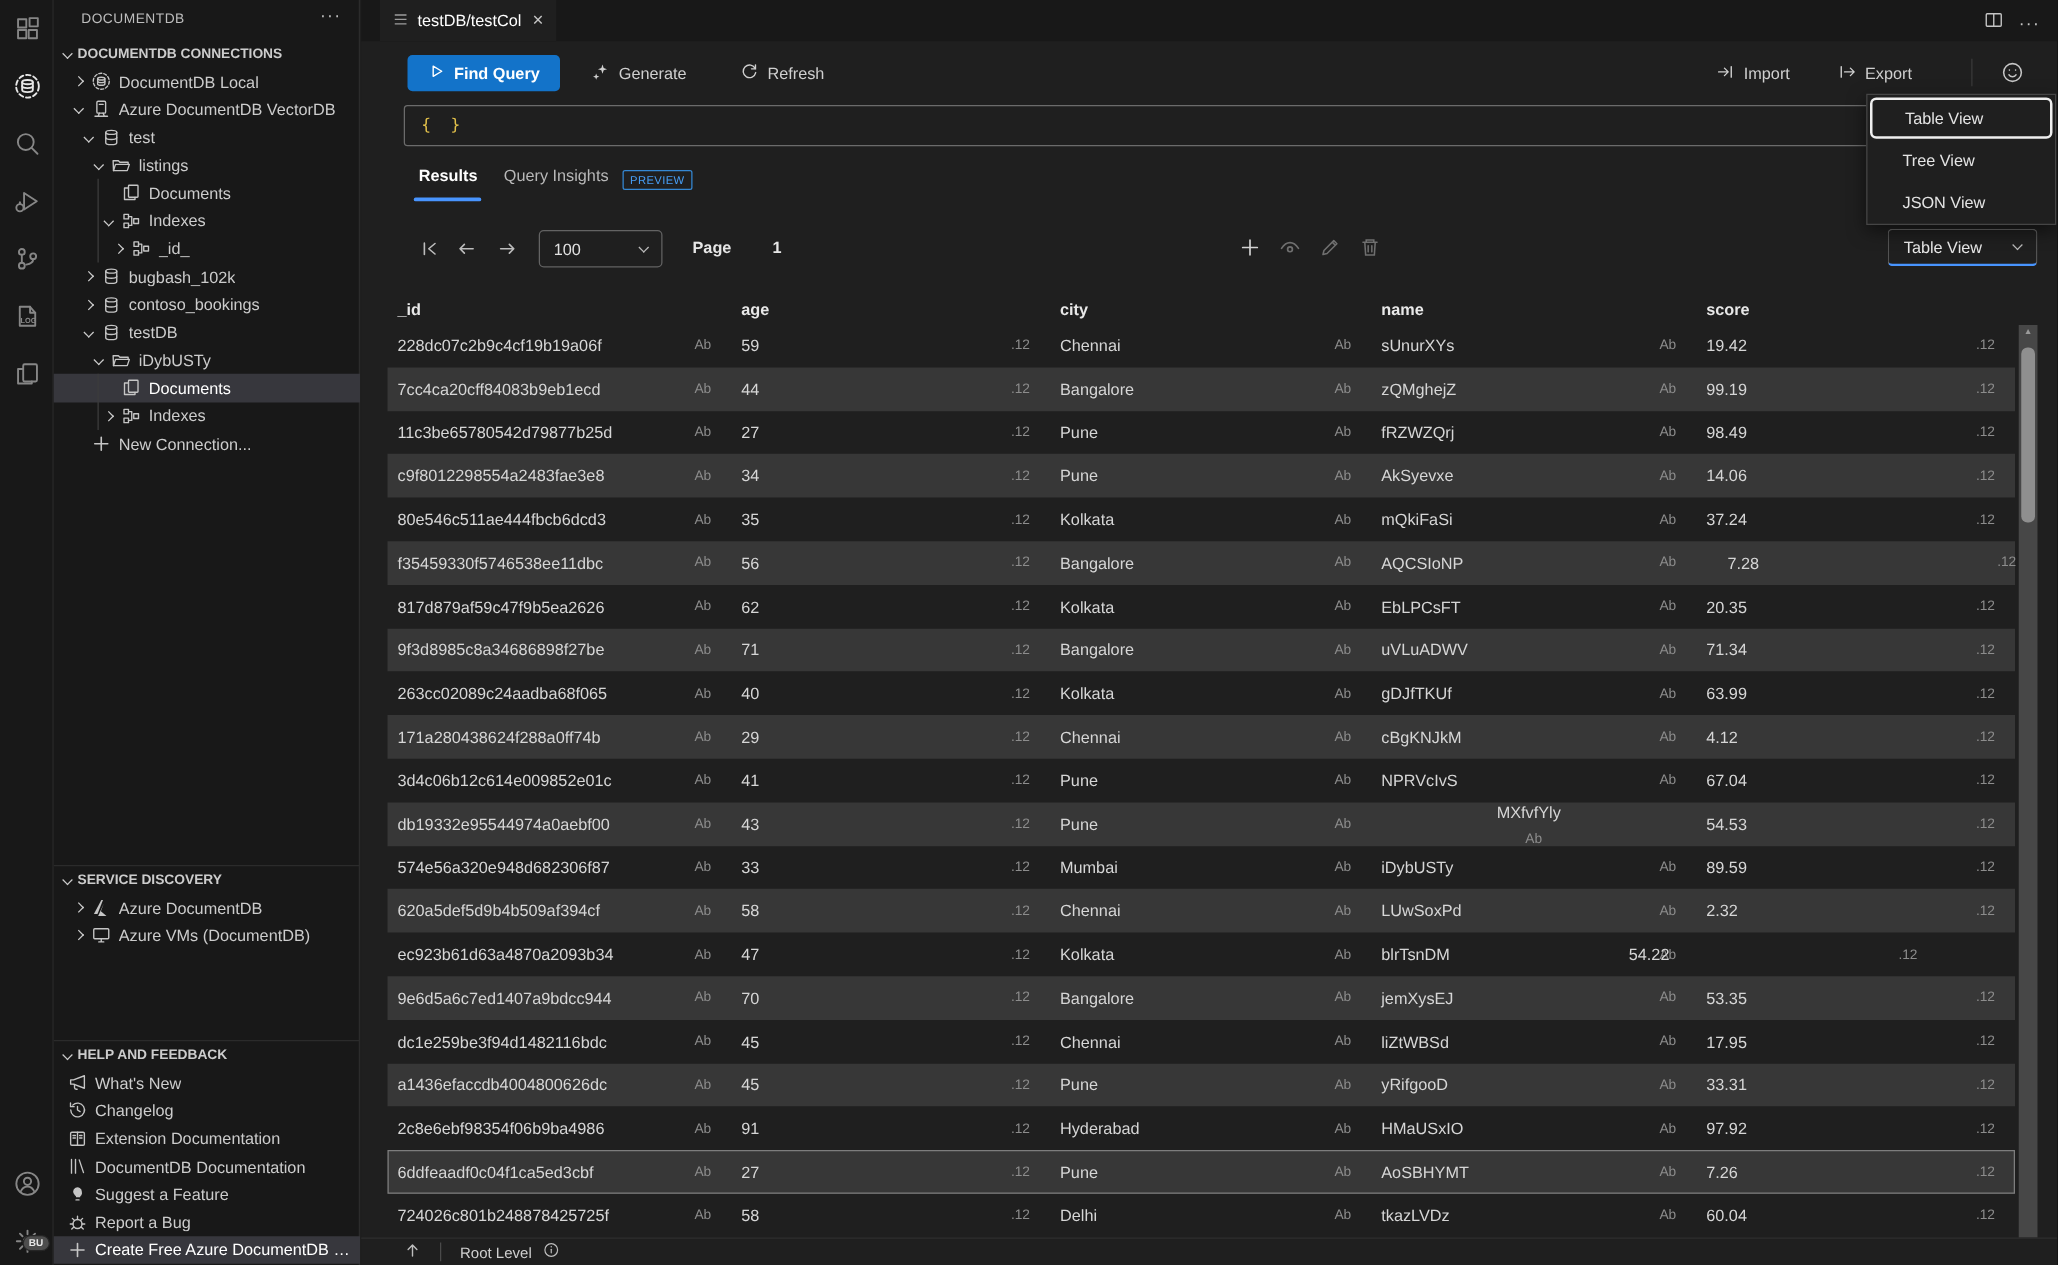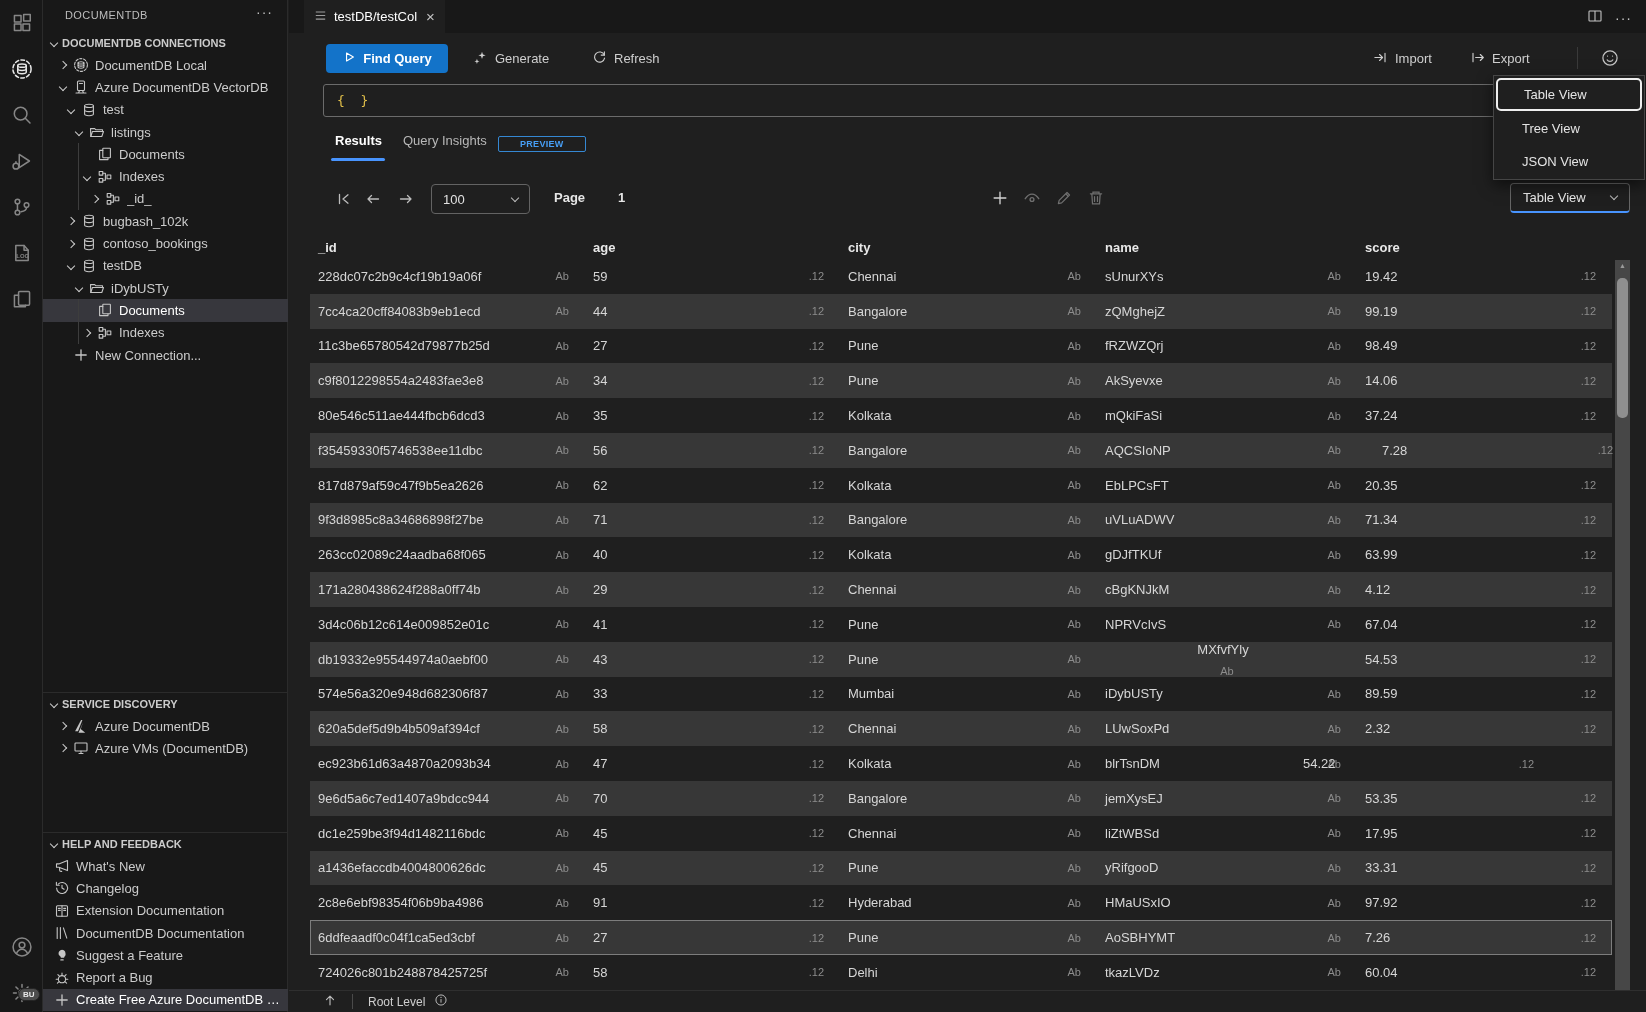--- a/index.html
+++ b/index.html
@@ -52,21 +52,21 @@
   .smiley{position:absolute;left:1312px;top:49px;color:#c5c5c5;cursor:pointer;}
   .smiley svg{width:18px;height:18px;}
 
   .querybox{position:absolute;left:34px;top:84px;width:1307px;height:33px;border:1px solid #6b6b6b;border-radius:3px;background:#1f1f1f;display:flex;align-items:center;cursor:text;}
   .querytext{font-family:"DejaVu Sans Mono","Liberation Mono",monospace;font-size:13px;color:#e2c04a;padding-left:13px;white-space:pre;}
 
   .rtab{position:absolute;top:133px;font-size:13px;cursor:pointer;}
   #rtab-results{left:46px;color:#ffffff;font-weight:700;}
   #rtab-insights{left:114px;color:#b8b8b8;}
   .rtab-underline{position:absolute;left:42px;top:158px;width:54px;height:3px;background:#4894fe;border-radius:2px;}
-  .preview-badge{position:absolute;left:209px;top:136px;border:1px solid #3588d3;color:#479ef5;font-size:9px;font-weight:700;padding:2px 21px;border-radius:2px;letter-spacing:.3px;}
+  .preview-badge{position:absolute;left:209px;top:136px;border:1px solid #3588d3;color:#479ef5;font-size:9px;font-weight:400;padding:2px 5px;border-radius:2px;letter-spacing:.3px;}
 
   .pag-ic{position:absolute;top:191px;color:#bcbcbc;cursor:pointer;}
   .pag-ic svg{width:16px;height:16px;}
   .pagesize{position:absolute;left:142px;top:184px;width:99px;height:30px;border:1px solid #636363;border-radius:4px;display:flex;align-items:center;justify-content:space-between;padding:0 11px;cursor:pointer;color:#e0e0e0;}
   .chev-sm{display:inline-block;width:6px;height:6px;border-right:1.3px solid #bbb;border-bottom:1.3px solid #bbb;transform:rotate(45deg);margin-top:-3px;}
   .pagelabel{position:absolute;left:249px;top:190px;display:flex;gap:33px;color:#e6e6e6;font-weight:700;padding-left:16px;}
   .rowactions{position:absolute;left:702px;top:189px;display:flex;gap:14px;align-items:center;}
   .rowactions .ra{color:#6f6f6f;cursor:pointer;}
   .rowactions .ra.bright{color:#d2d2d2;}
   .rowactions svg{width:18px;height:18px;}

